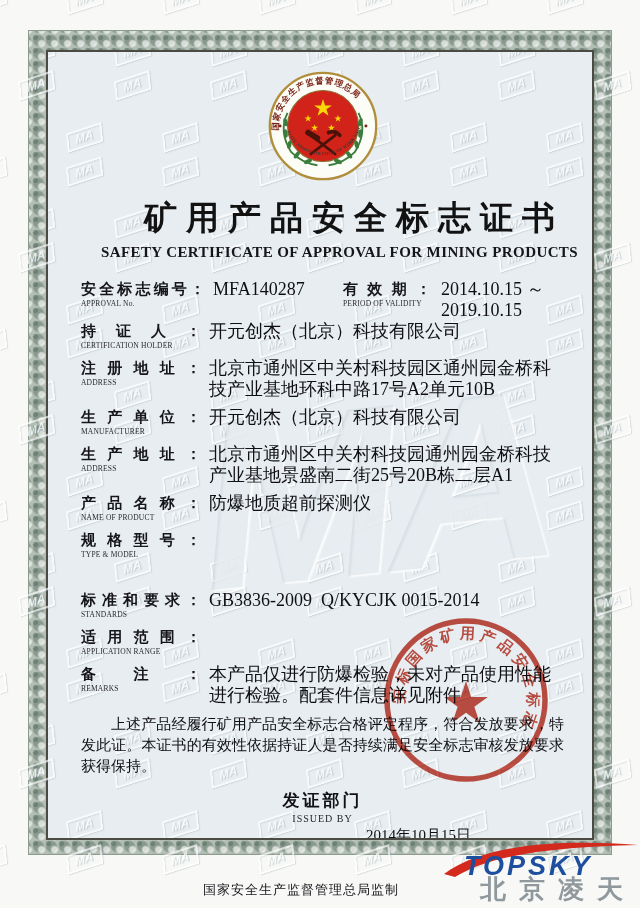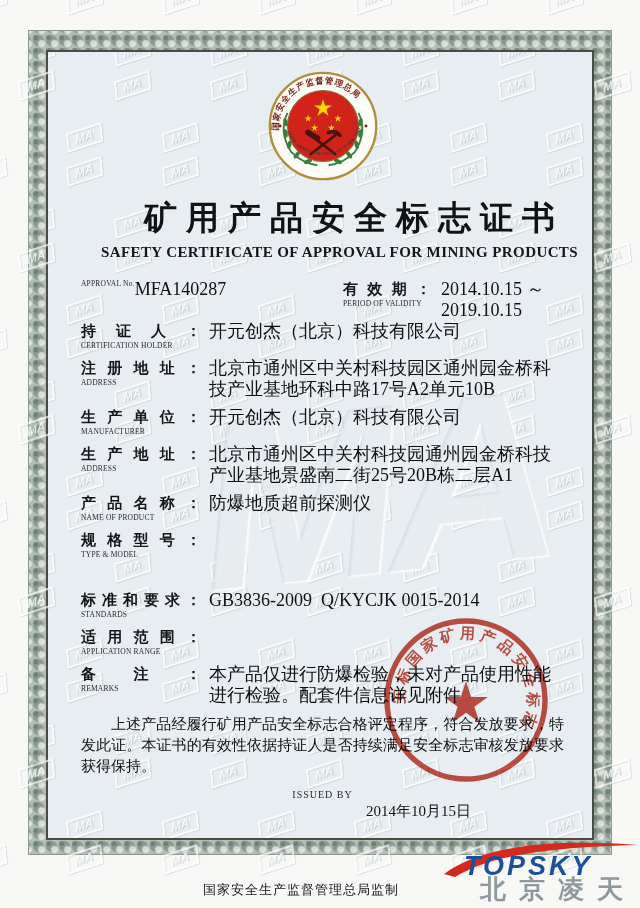--- a/index.html
+++ b/index.html
@@ -289,20 +289,21 @@
           <circle cx="106" cy="60" r="1.6" fill="#7a2417"></circle>
         </svg>
       </div>
 
       <div class="cert-title">矿用产品安全标志证书</div>
       <div class="cert-subtitle">SAFETY CERTIFICATE OF APPROVAL FOR MINING PRODUCTS</div>
 
       <div class="row1">
         <div class="pair pair-approval">
           <div class="label-block">
+            <div class="label-cn w-approval">安全标志编号：</div>
             <div class="label-en">APPROVAL No.</div>
           </div>
           <div class="value">MFA140287</div>
         </div>
         <div class="pair pair-validity">
           <div class="label-block">
             <div class="label-cn w-validity">有效期：</div>
             <div class="label-en">PERIOD OF VALIDITY</div>
           </div>
           <div class="value">2014.10.15 ～ 2019.10.15</div>
@@ -368,20 +369,21 @@
         <div class="label-block">
             <div class="label-cn w-std">备注：</div>
             <div class="label-en">REMARKS</div>
           </div>
         <div class="value">本产品仅进行防爆检验，未对产品使用性能进行检验。配套件信息详见附件</div>
       </div>
 
       <div class="statement">上述产品经履行矿用产品安全标志合格评定程序，符合发放要求，特发此证。本证书的有效性依据持证人是否持续满足安全标志审核发放要求获得保持。</div>
 
       <div class="issued">
+        <div class="issued-cn">发证部门</div>
         <div class="issued-en">ISSUED BY</div>
       </div>
       <div class="cert-date">2014年10月15日</div>
 
     </div>
   </div>
 
   <svg class="seal" width="176" height="176" viewBox="0 0 176 176">
     <defs>
       <path id="sealArc" d="M 34,119 A 62 62 0 1 1 142,119" fill="none"></path>

